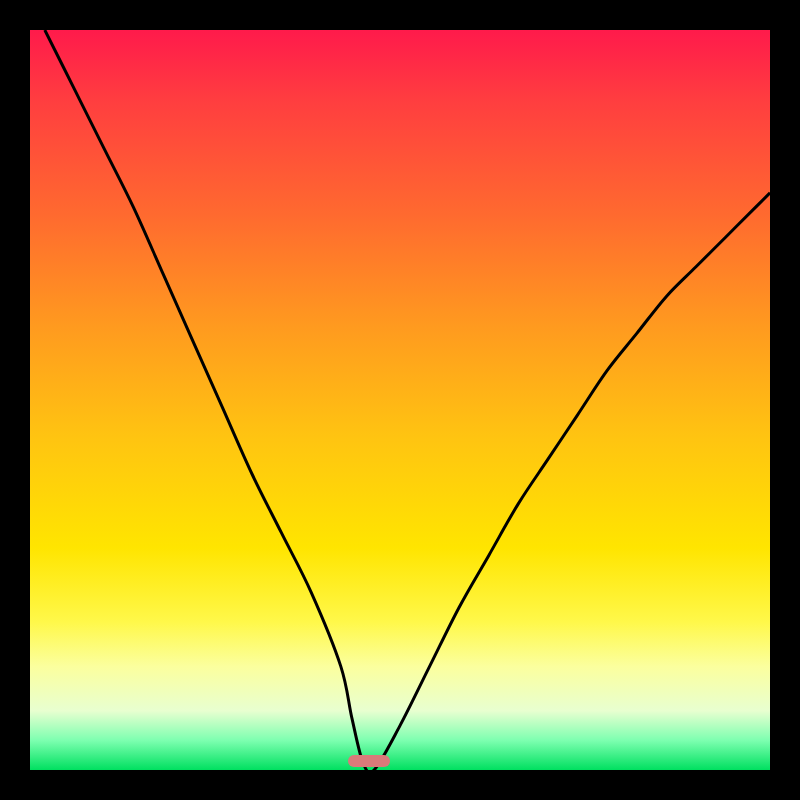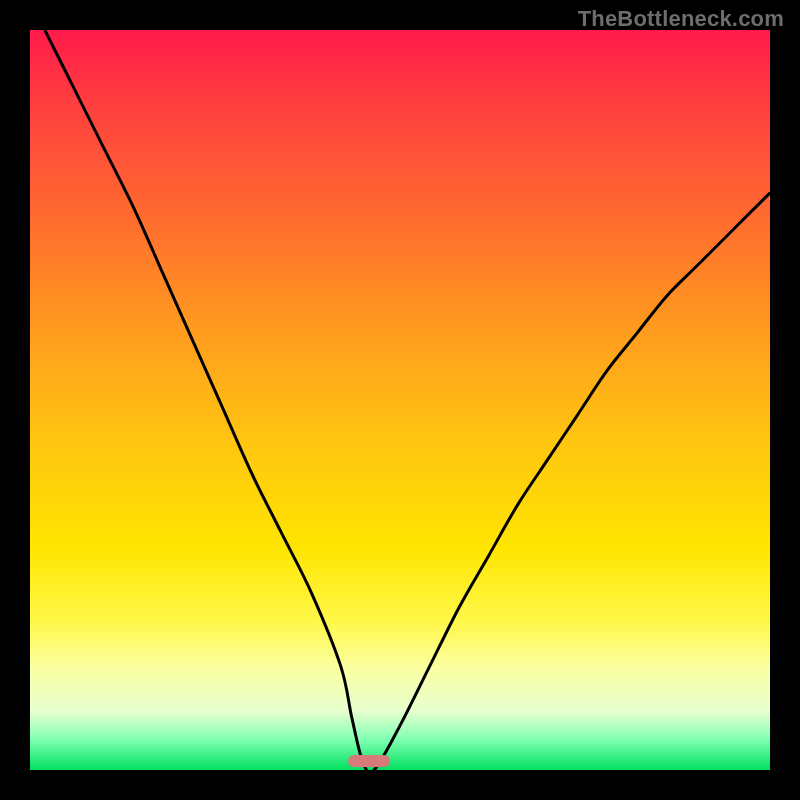--- a/index.html
+++ b/index.html
@@ -55,21 +55,20 @@
     background: #d97a7a;
     border-radius: 6px;
     transform: translate(-50%, -50%);
   }
 </style>
 </head>
 <body>
 
 <div class="frame">
 
-  <div class="watermark">TheBottleneck.com</div>
 
   <div class="plot">
 
     <svg class="curve" viewBox="0 0 740 740" preserveAspectRatio="none">
       <path fill="none" stroke="#000" stroke-width="3" d="M 14.8 0 C 19.733333333333334 9.866666666666655, 34.53333333333333 39.4666666666666, 44.4 59.19999999999993 C 54.266666666666666 78.93333333333327, 64.13333333333333 98.66666666666663, 74 118.39999999999998 C 83.86666666666667 138.13333333333333, 93.73333333333335 156.63333333333335, 103.60000000000001 177.60000000000002 C 113.46666666666667 198.5666666666667, 123.33333333333331 222, 133.2 244.2 C 143.06666666666666 266.4, 152.93333333333334 288.6, 162.8 310.8 C 172.66666666666669 333, 182.53333333333333 355.20000000000005, 192.4 377.40000000000003 C 202.26666666666668 399.6, 212.13333333333333 423.03333333333336, 222 444 C 231.86666666666667 464.96666666666664, 241.73333333333335 483.46666666666664, 251.60000000000002 503.2 C 261.4666666666667 522.9333333333333, 271.3333333333333 540.1999999999999, 281.2 562.4 C 291.06666666666666 584.6, 304.01666666666665 615.4333333333333, 310.8 636.4 C 317.58333333333337 657.3666666666667, 318.2 672.1666666666667, 321.9 688.2 C 325.59999999999997 704.2333333333333, 329.3 723.9666666666667, 333 732.6 C 336.7 741.2333333333333, 337.93333333333334 746.1666666666666, 344.1 740 C 350.2666666666667 733.8333333333334, 360.75 712.8666666666667, 370 695.6 C 379.25 678.3333333333334, 389.73333333333335 656.1333333333333, 399.6 636.4 C 409.4666666666667 616.6666666666666, 419.3333333333333 595.7, 429.2 577.2 C 439.06666666666666 558.7, 448.93333333333334 542.6666666666666, 458.8 525.4 C 468.6666666666667 508.1333333333333, 478.53333333333336 489.6333333333333, 488.40000000000003 473.6 C 498.2666666666667 457.5666666666667, 508.1333333333333 444, 518 429.2 C 527.8666666666667 414.4, 537.7333333333333 399.6, 547.6 384.8 C 557.4666666666667 370, 567.3333333333334 353.96666666666664, 577.2 340.4 C 587.0666666666667 326.8333333333333, 596.9333333333333 315.73333333333335, 606.8 303.40000000000003 C 616.6666666666666 291.0666666666667, 626.5333333333333 277.5, 636.4 266.4 C 646.2666666666667 255.29999999999995, 656.1333333333333 246.6666666666666, 666 236.79999999999995 C 675.8666666666667 226.9333333333333, 685.7333333333332 217.0666666666667, 695.5999999999999 207.20000000000005 C 705.4666666666666 197.3333333333334, 717.8 185.00000000000003, 725.1999999999999 177.60000000000002 C 732.5999999999999 170.20000000000002, 737.5333333333333 165.26666666666662, 740 162.79999999999995" id="curvePath"></path>
     </svg>
 
     <div class="marker" id="optMarker" style="left: 338.92px; top: 731.12px;"></div>
 
   </div>

